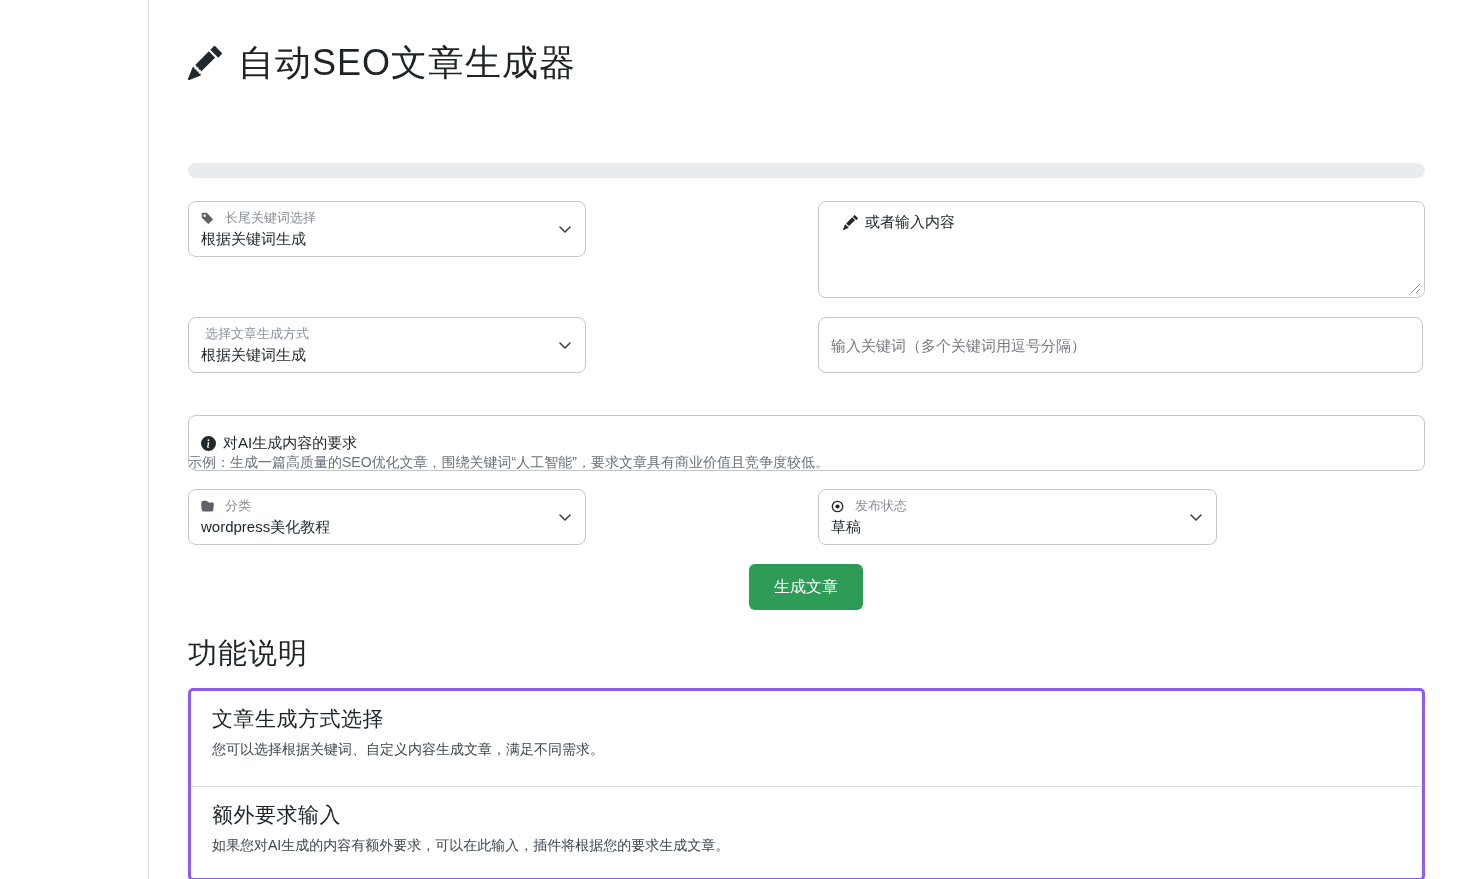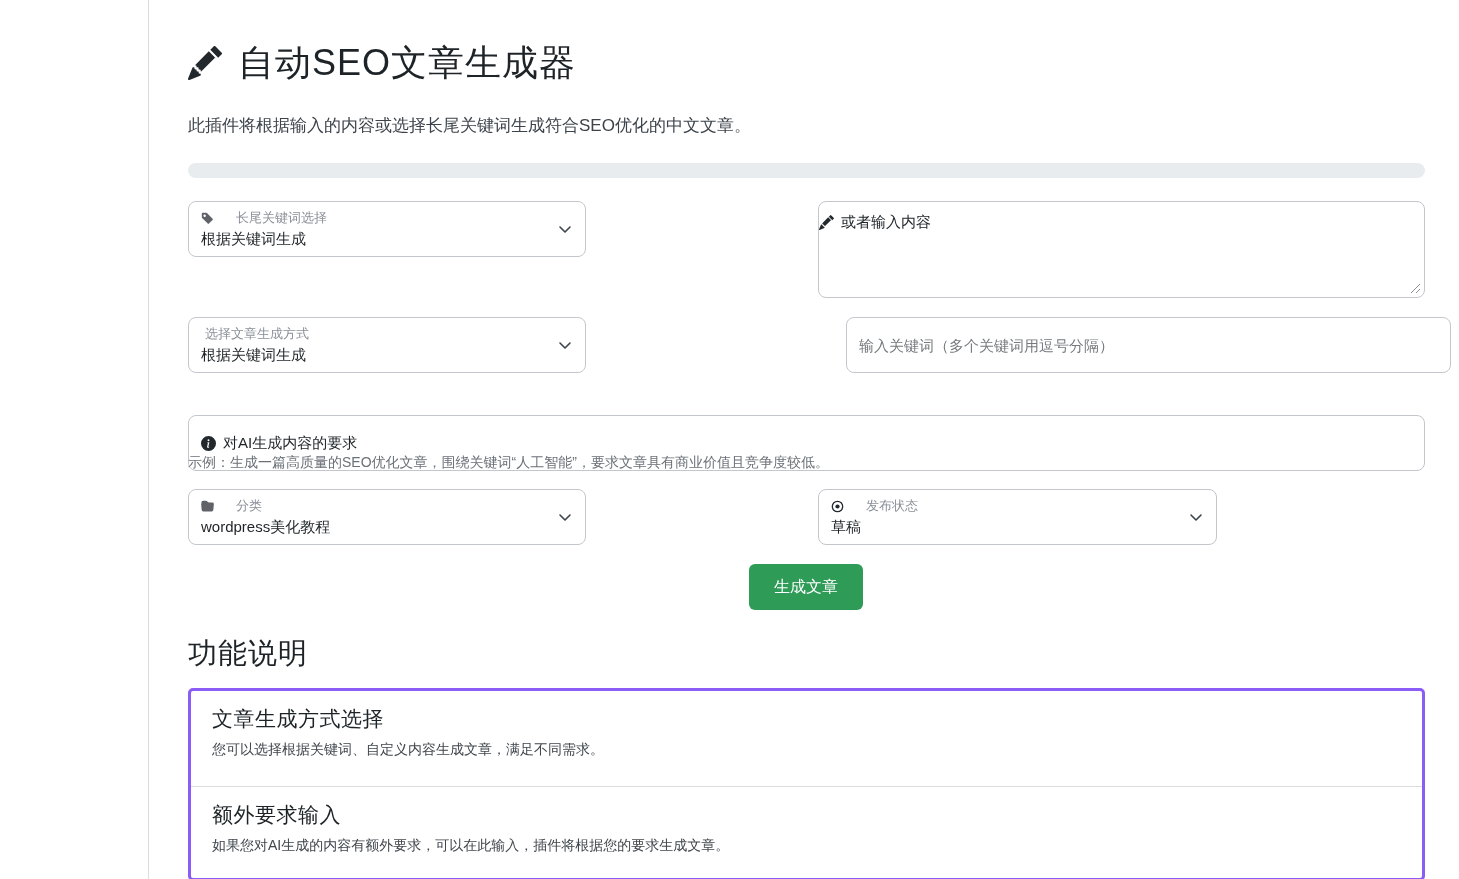--- a/index.html
+++ b/index.html
@@ -13,26 +13,26 @@
   .title-row svg { width:34px; height:34px; flex:0 0 auto; }
   .page-title { font-size:36px; line-height:50px; font-weight:400; color:#1d2327; letter-spacing:1px; }
 
   .subtitle { position:absolute; left:188px; top:114px; font-size:17px; color:#3c434a; }
 
   .progress { position:absolute; left:188px; top:163px; width:1237px; height:15px; background:#e9ecef; border-radius:8px; }
 
   .fieldbox { position:absolute; background:#fff; border:1px solid #c3c7cc; border-radius:8px; }
 
   .selectbox { padding:8px 40px 8px 12px; cursor:pointer; }
-  .selectbox .lbl { display:flex; align-items:center; gap:22px; font-size:13px; color:#8a8f98; line-height:16px; }
+  .selectbox .lbl { display:flex; align-items:center; gap:11px; font-size:13px; color:#8a8f98; line-height:16px; }
   .selectbox .lbl svg { width:13px; height:13px; flex:0 0 auto; }
   .selectbox .val { margin-top:3px; font-size:15px; color:#1d2327; line-height:20px; }
   .chev { position:absolute; right:12px; top:50%; transform:translateY(-50%); width:16px; height:16px; }
 
-  .textarea-box { padding:11px 0; cursor:text; }
+  .textarea-box { padding:11px 24px; cursor:text; }
   .textarea-box .inner { display:flex; align-items:center; gap:7px; font-size:15px; color:#1d2327; }
   .textarea-box .inner svg { width:15px; height:15px; }
   .resize-handle { position:absolute; right:3px; bottom:3px; width:11px; height:11px; }
 
   input.text-input { position:absolute; font-family:inherit; font-size:15px; color:#1d2327;
     background:#fff; border:1px solid #c3c7cc; border-radius:8px; padding:0 12px; outline:none; }
   input.text-input::placeholder { color:#75797e; opacity:1; }
 
   .req-box { display:flex; align-items:center; gap:7px; padding:0 12px; font-size:15px; color:#1d2327; cursor:text; }
   .req-box svg { width:15px; height:15px; flex:0 0 auto; }
@@ -63,21 +63,20 @@
 
   <div class="v-divider"></div>
 
   <div class="title-row">
     <svg viewBox="0 0 16 16">
         <path class="ic-dark" d="M12.854.146a.5.5 0 0 0-.707 0L10.5 1.793 14.207 5.5l1.647-1.646a.5.5 0 0 0 0-.708l-3-3zm.646 6.061L9.793 2.5 3.293 9H3.5a.5.5 0 0 1 .5.5v.5h.5a.5.5 0 0 1 .5.5v.5h.5a.5.5 0 0 1 .5.5v.5h.207l6.5-6.5zm-7.468 7.468A.5.5 0 0 1 6 13.5V13h-.5a.5.5 0 0 1-.5-.5V12h-.5a.5.5 0 0 1-.5-.5V11h-.5a.5.5 0 0 1-.5-.5V10h-.5a.499.499 0 0 1-.175-.032l-.179.178a.5.5 0 0 0-.11.168l-2 5a.5.5 0 0 0 .65.65l5-2a.5.5 0 0 0 .168-.11l.178-.178z"></path>
       </svg>
     <h1 class="page-title">自动SEO文章生成器</h1>
   </div>
 
-  <div class="subtitle">此插件将根据输入的内容或选择长尾关键词生成符合SEO优化的中文文章。</div>
 
   <div class="progress"></div>
 
   <div class="fieldbox selectbox" style="left:188px; top:201px; width:398px; height:56px;">
     <div class="lbl">
       <svg viewBox="0 0 16 16">
           <path class="ic-gray" d="M2 1a1 1 0 0 0-1 1v4.586a1 1 0 0 0 .293.707l7 7a1 1 0 0 0 1.414 0l4.586-4.586a1 1 0 0 0 0-1.414l-7-7A1 1 0 0 0 6.586 1H2zm4 3.5a1.5 1.5 0 1 1-3 0 1.5 1.5 0 0 1 3 0z"></path>
         </svg>
       <span>长尾关键词选择</span>
     </div>
@@ -102,21 +101,21 @@
   <div class="fieldbox selectbox" style="left:188px; top:317px; width:398px; height:56px;">
     <div class="lbl" style="padding-left:4px;">
       <span>选择文章生成方式</span>
     </div>
     <div class="val">根据关键词生成</div>
     <svg class="chev" viewBox="0 0 16 16">
         <path d="M3 6l5 5 5-5" fill="none" stroke="#3c434a" stroke-width="1.6" stroke-linecap="round" stroke-linejoin="round"></path>
       </svg>
   </div>
 
-  <input class="text-input" style="left: 818px; top: 317px; width: 605px; height: 56px; margin-left: 28px;" placeholder="输入关键词（多个关键词用逗号分隔）">
+  <input class="text-input" style="left: 818px; top: 317px; width: 605px; height: 56px;" placeholder="输入关键词（多个关键词用逗号分隔）">
 
   <div class="fieldbox req-box" style="left:188px; top:391px; width:1237px; height:56px;margin-top:24px;">
     <svg viewBox="0 0 16 16">
         <path class="ic-dark" d="M8 16A8 8 0 1 0 8 0a8 8 0 0 0 0 16zm.93-9.412-1 4.705c-.07.34.029.533.304.533.194 0 .487-.07.686-.246l-.088.416c-.287.346-.92.598-1.465.598-.703 0-1.002-.422-.808-1.319l.738-3.468c.064-.293.006-.399-.287-.47l-.451-.081.082-.381 2.29-.287zM8 5.5a1 1 0 1 1 0-2 1 1 0 0 1 0 2z"></path>
       </svg>
     <span>对AI生成内容的要求</span>
   </div>
 
   <div class="hint">示例：生成一篇高质量的SEO优化文章，围绕关键词“人工智能”，要求文章具有商业价值且竞争度较低。</div>
 

